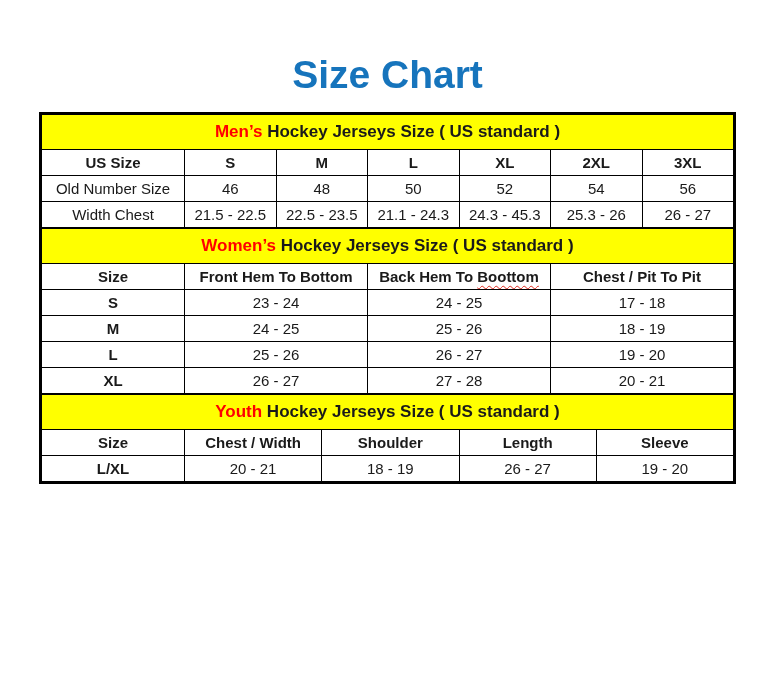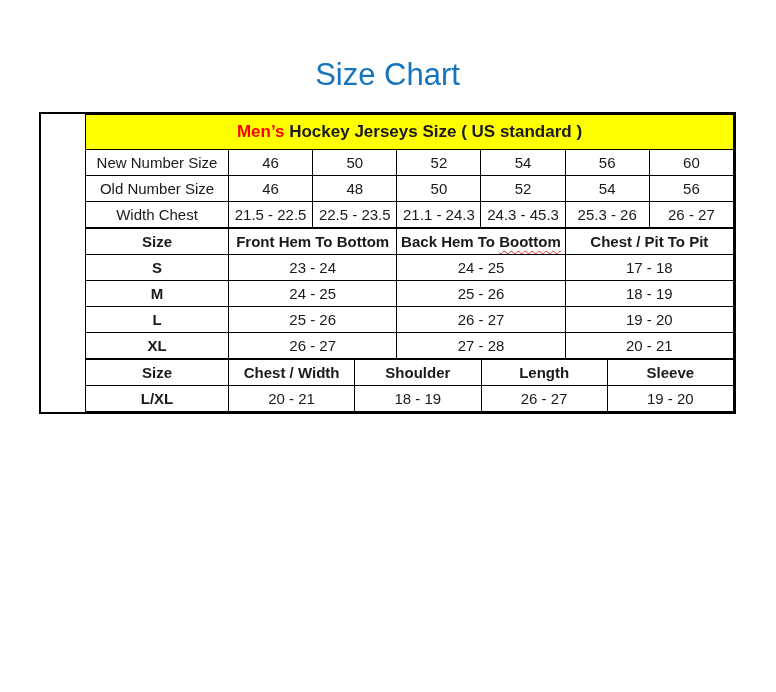--- a/index.html
+++ b/index.html
@@ -8,32 +8,31 @@
     width: 776px;
     height: 692px;
     background: #ffffff;
     overflow: hidden;
     font-family: "Liberation Sans", "DejaVu Sans", sans-serif;
   }
   .page-title {
     margin: 58px 0 14px 39px;
     width: 697px;
     text-align: center;
-    font-size: 31px;
+    font-size: 39px;
     line-height: 34px;
-    font-weight: normal;
+    font-weight: bold;
     color: #1674bc;
     letter-spacing: 0px;
   }
   .chart-wrap {
     width: 697px;
     margin: 20px 0 9px 39px;
     border: 2px solid #000;
     box-sizing: border-box;
-    padding-left: 44px;
   }
   table.sheet {
     width: 100%;
     border-collapse: collapse;
     table-layout: fixed;
   }
   table.sheet td {
     border: 1.5px solid #000;
     text-align: center;
     vertical-align: middle;
@@ -85,28 +84,28 @@
         <col>
         <col>
         <col>
     </colgroup>
     <tbody>
         <tr>
       <td colspan="7" class="banner">
         <span class="accent">Men’s</span><span> Hockey Jerseys Size ( US standard )</span>
       </td>
     </tr>
-    <tr class="row">
-      <td>New Number Size</td>
-      <td>46</td>
-      <td>50</td>
-      <td>52</td>
-      <td>54</td>
-      <td>56</td>
-      <td>60</td>
+    <tr class="head">
+      <td>US Size</td>
+      <td>S</td>
+      <td>M</td>
+      <td>L</td>
+      <td>XL</td>
+      <td>2XL</td>
+      <td>3XL</td>
     </tr>
     <tr class="row">
       <td>Old Number Size</td>
       <td>46</td>
       <td>48</td>
       <td>50</td>
       <td>52</td>
       <td>54</td>
       <td>56</td>
     </tr>
@@ -123,20 +122,25 @@
     </table>
 
   <table class="sheet">
     <colgroup>
       <col class="c-label">
         <col>
         <col>
         <col>
     </colgroup>
     <tbody>
+        <tr>
+      <td colspan="4" class="banner">
+        <span class="accent">Women’s</span><span> Hockey Jerseys Size ( US standard )</span>
+      </td>
+    </tr>
     <tr class="head">
       <td>Size</td>
       <td>Front Hem To Bottom</td>
       <td><span>Back Hem To </span><span class="wavy">Boottom</span></td>
       <td>Chest / Pit To Pit</td>
     </tr>
     <tr class="row">
       <td class="lbl-bold">S</td>
       <td>23 - 24</td>
       <td>24 - 25</td>
@@ -165,20 +169,25 @@
 
   <table class="sheet">
     <colgroup>
       <col class="c-label">
         <col>
         <col>
         <col>
         <col>
     </colgroup>
     <tbody>
+        <tr>
+      <td colspan="5" class="banner">
+        <span class="accent">Youth</span><span> Hockey Jerseys Size ( US standard )</span>
+      </td>
+    </tr>
     <tr class="head">
       <td>Size</td>
       <td>Chest / Width</td>
       <td>Shoulder</td>
       <td>Length</td>
       <td>Sleeve</td>
     </tr>
     <tr class="row">
       <td class="lbl-bold">L/XL</td>
       <td>20 - 21</td>

